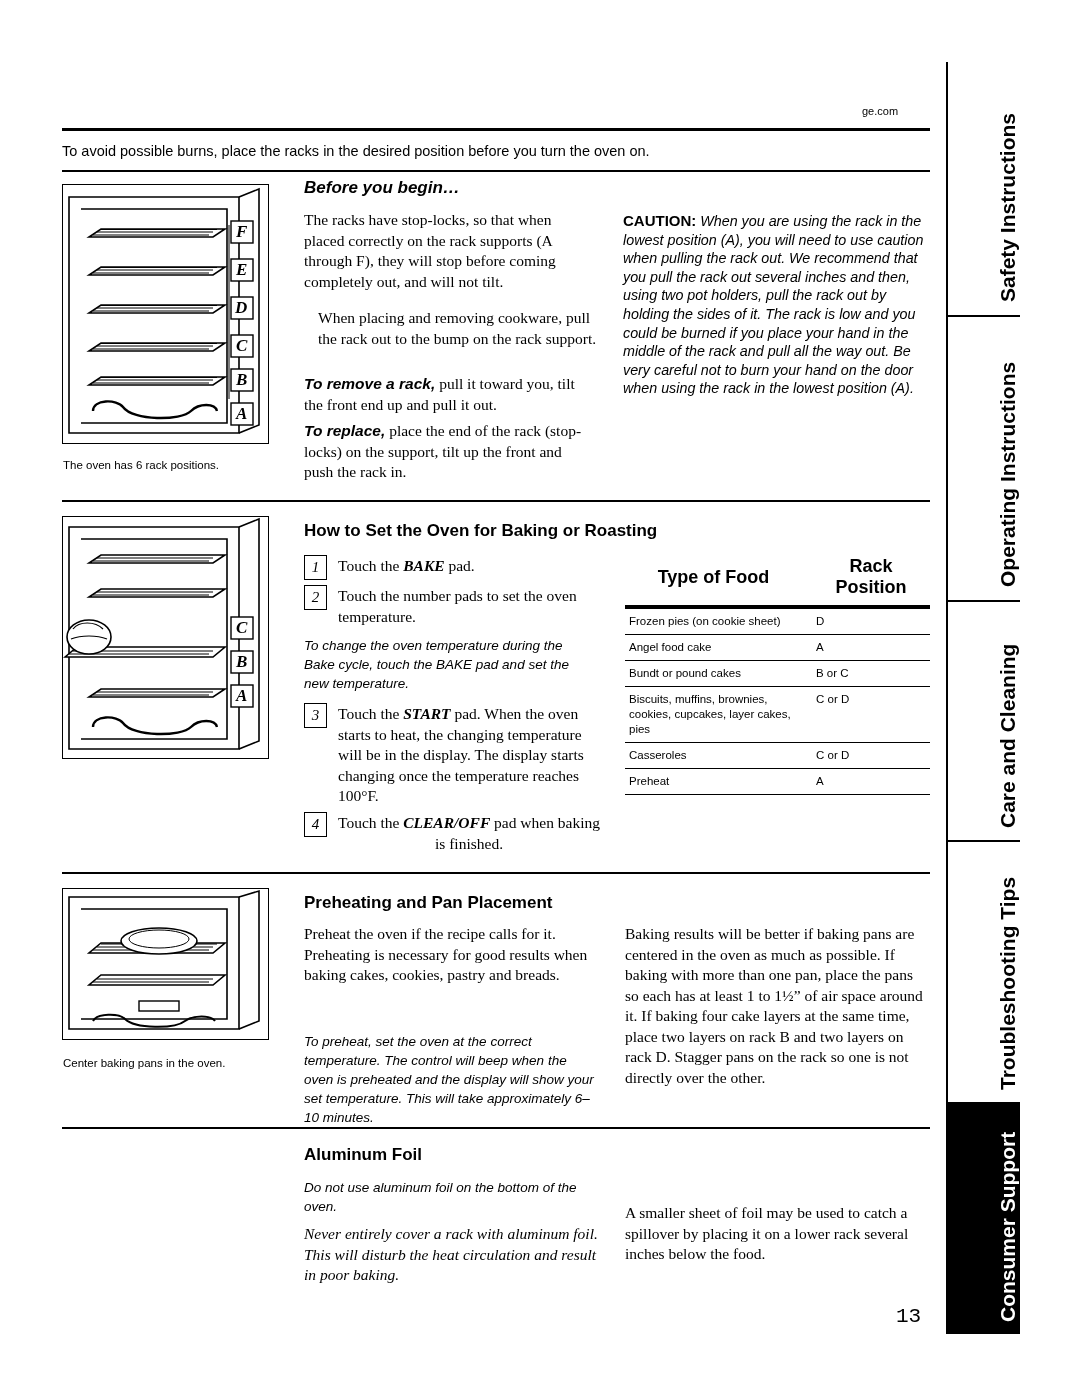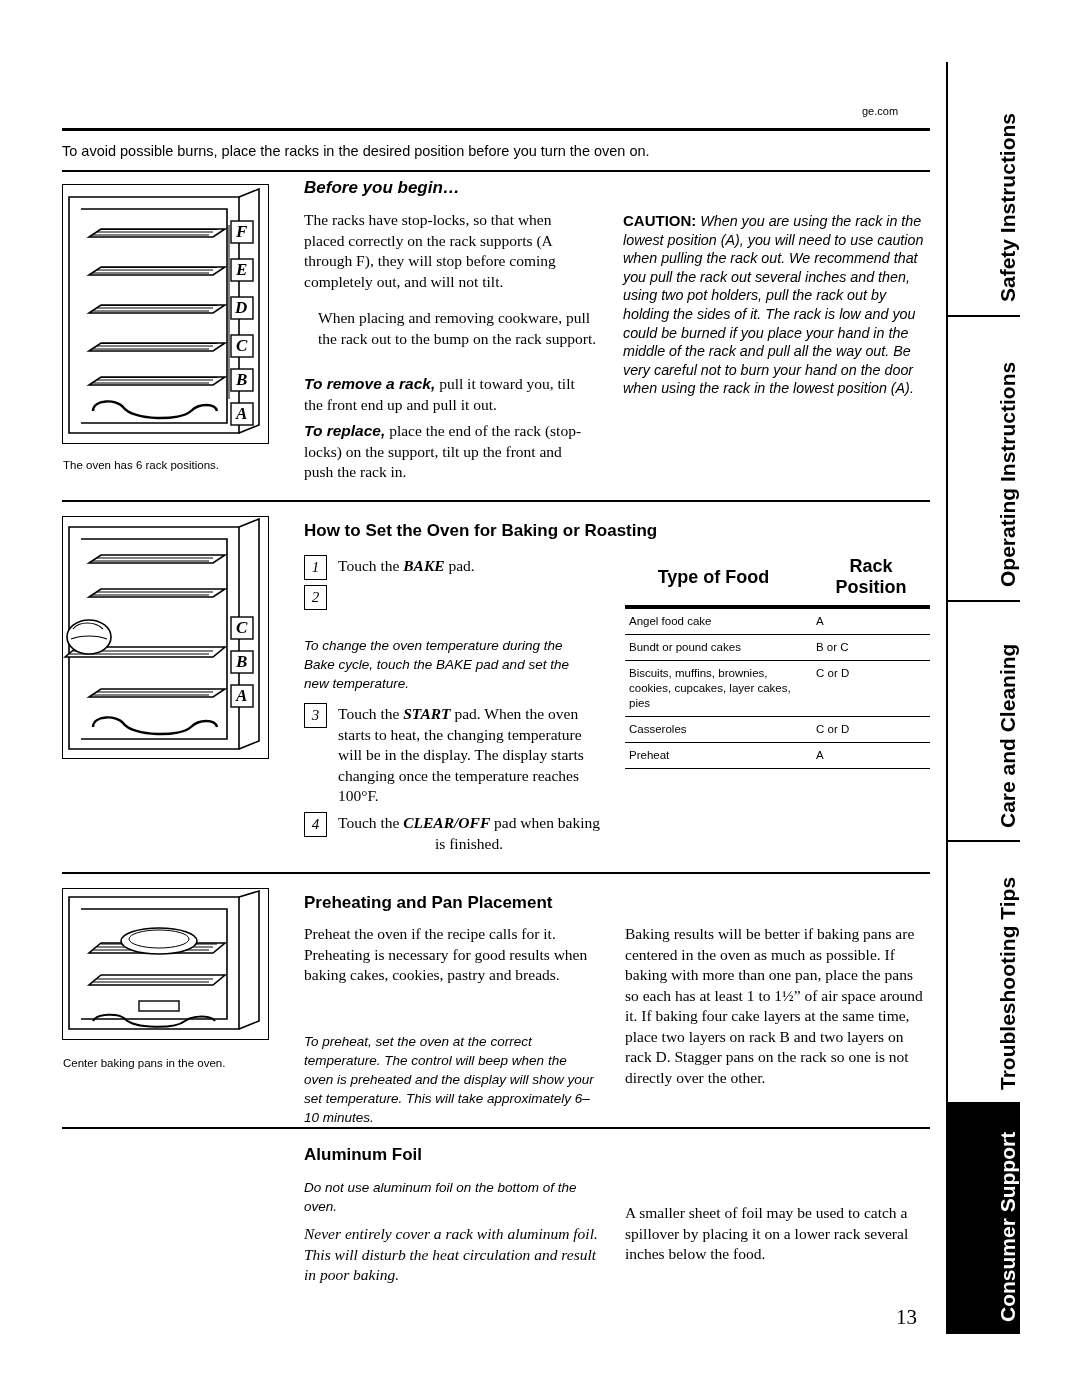--- a/index.html
+++ b/index.html
@@ -188,21 +188,21 @@
     font-family: "Liberation Sans", sans-serif;
     font-weight: bold;
     font-size: 21px;
   }
   .tabtext.white { color: #fff; }
 
   .pagenum {
     position: absolute;
     left: 896px;
     top: 1305px;
-    font-family: Liberation Serif, serif;
+    font-family: Liberation Mono, monospace;
     font-size: 21px;
   }
 
   
   .ill {
     position: absolute;
     border: 1.8px solid #000;
     background: #fff;
     box-sizing: border-box;
   }
@@ -349,20 +349,21 @@
   </div>
 
   <div class="h2" style="left:304px; top:521px;">How to Set the Oven for Baking or Roasting</div>
 
   <div class="stepnum" style="left:304px; top:555px;">1</div>
   <div class="tx" style="left:338px; top:556px; width:260px;">
     <span>Touch the </span><span class="bi">BAKE</span><span> pad.</span>
   </div>
 
   <div class="stepnum" style="left:304px; top:585px;">2</div>
+  <div class="tx" style="left:338px; top:586px; width:262px;">Touch the number pads to set the oven temperature.</div>
 
   <div class="tx it" style="left:304px; top:636px; width:292px;">To change the oven temperature during the Bake cycle, touch the BAKE pad and set the new temperature.</div>
 
   <div class="stepnum" style="left:304px; top:703px;">3</div>
   <div class="tx" style="left:338px; top:704px; width:262px;">
     <span>Touch the </span><span class="bi">START</span><span> pad. When the oven starts to heat, the changing temperature will be in the display. The display starts changing once the temperature reaches 100°F.</span>
   </div>
 
   <div class="stepnum" style="left:304px; top:812px;">4</div>
   <div class="tx" style="left:338px; top:813px; width:262px;text-align:center;">
@@ -370,20 +371,24 @@
   </div>
 
   <table class="tbl">
     <thead>
       <tr>
         <th>Type of Food</th>
         <th class="c2">Rack Position</th>
       </tr>
     </thead>
     <tbody>
+      <tr>
+        <td>Frozen pies (on cookie sheet)</td>
+        <td class="c2">D</td>
+      </tr>
       <tr>
         <td>Angel food cake</td>
         <td class="c2">A</td>
       </tr>
       <tr>
         <td>Bundt or pound cakes</td>
         <td class="c2">B or C</td>
       </tr>
       <tr>
         <td>Biscuits, muffins, brownies, cookies, cupcakes, layer cakes, pies</td>

